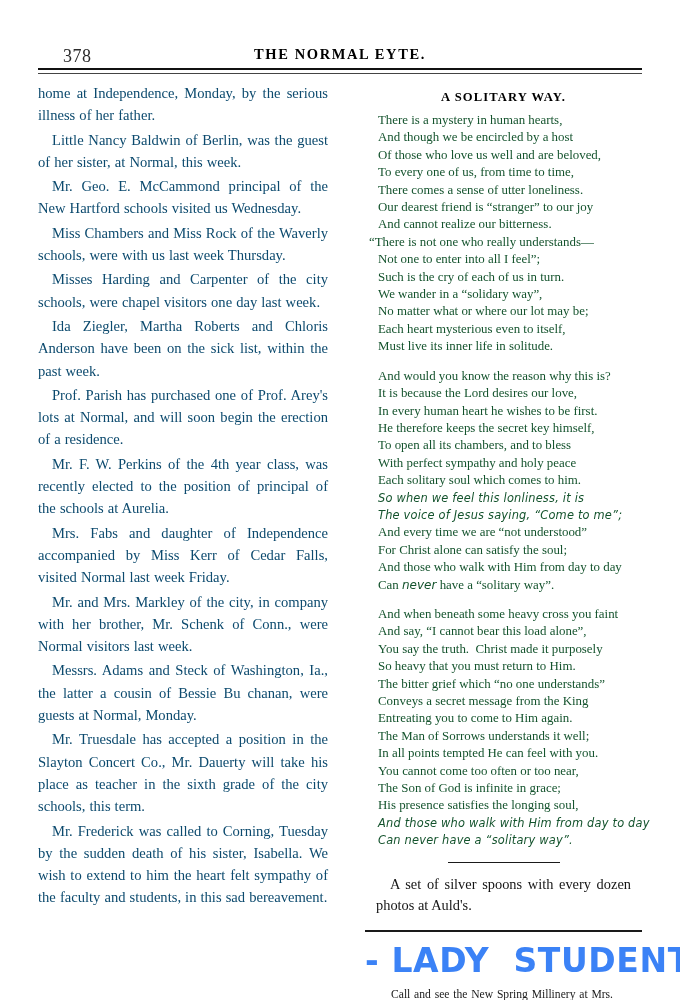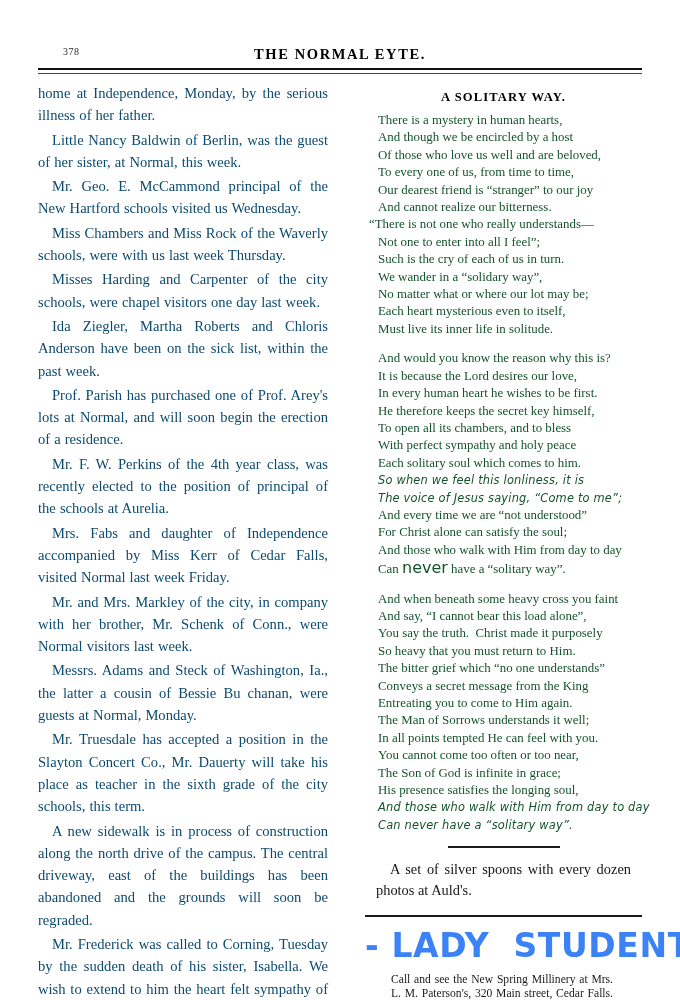--- a/index.html
+++ b/index.html
@@ -21,21 +21,21 @@
     position: absolute;
     left: 38px;
     top: 46px;
     width: 604px;
     height: 34px;
   }
   #page-number {
     position: absolute;
     left: 25px;
     top: 0;
-    font-size: 10px;
+    font-size: 18px;
     letter-spacing: 0.5px;
     color: #2b2b2b;
   }
   #masthead-title {
     position: absolute;
     left: 0;
     top: 0;
     width: 604px;
     text-align: center;
     font-weight: bold;
@@ -109,21 +109,22 @@
   .poem-line.hanging { margin-left: -9px; }
   
   .poem-line.script {
     font-family: "DejaVu Sans", sans-serif;
     font-style: italic;
     font-size: 11.4px;
     letter-spacing: 0.2px;
   }
   .inline-italic {
     font-family: "DejaVu Sans", sans-serif;
-    font-size: 16px;
+    font-style: italic;
+    font-size: 12px;
     text-align: center;
   }
 
   
   #short-rule {
     width: 112px;
     height: 1.6px;
     background: #1a1a1a;
     margin: 10px auto 11px auto;
   }
@@ -180,34 +181,34 @@
       <p class="news-paragraph">Mr. Geo. E. McCammond principal of the New Hartford schools visited us Wednesday.</p>
       <p class="news-paragraph">Miss Chambers and Miss Rock of the Waverly schools, were with us last week Thursday.</p>
       <p class="news-paragraph">Misses Harding and Carpenter of the city schools, were chapel visitors one day last week.</p>
       <p class="news-paragraph">Ida Ziegler, Martha Roberts and Chloris Anderson have been on the sick list, within the past week.</p>
       <p class="news-paragraph">Prof. Parish has purchased one of Prof. Arey's lots at Normal, and will soon begin the erection of a residence.</p>
       <p class="news-paragraph">Mr. F. W. Perkins of the 4th year class, was recently elected to the position of principal of the schools at Aurelia.</p>
       <p class="news-paragraph">Mrs. Fabs and daughter of Independence accompanied by Miss Kerr of Cedar Falls, visited Normal last week Friday.</p>
       <p class="news-paragraph">Mr. and Mrs. Markley of the city, in company with her brother, Mr. Schenk of Conn., were Normal visitors last week.</p>
       <p class="news-paragraph">Messrs. Adams and Steck of Washington, Ia., the latter a cousin of Bessie Bu chanan, were guests at Normal, Monday.</p>
       <p class="news-paragraph">Mr. Truesdale has accepted a position in the Slayton Concert Co., Mr. Dauerty will take his place as teacher in the sixth grade of the city schools, this term.</p>
-      <p class="news-paragraph">A new sidewalk is in process of construction along the north drive of the campus. The central driveway, east of the buildings has been abandoned and the grounds will soon be regraded.</p>
       <p class="news-paragraph">Mr. Frederick was called to Corning, Tuesday by the sudden death of his sister, Isabella. We wish to extend to him the heart felt sympathy of the faculty and students, in this sad bereavement.</p>
     </div>
 
   <div class="column" id="right-column">
 
     <div id="poem">
       <div id="poem-title">A SOLITARY WAY.</div>
       <div id="poem-stanzas">
           <div class="stanza">
             <div class="poem-line">There is a mystery in human hearts,</div>
             <div class="poem-line">And though we be encircled by a host</div>
             <div class="poem-line">Of those who love us well and are beloved,</div>
             <div class="poem-line">To every one of us, from time to time,</div>
+            <div class="poem-line">There comes a sense of utter loneliness.</div>
             <div class="poem-line">Our dearest friend is “stranger” to our joy</div>
             <div class="poem-line">And cannot realize our bitterness.</div>
             <div class="poem-line hanging">“There is not one who really understands—</div>
             <div class="poem-line">Not one to enter into all I feel”;</div>
             <div class="poem-line">Such is the cry of each of us in turn.</div>
             <div class="poem-line">We wander in a “solidary way”,</div>
             <div class="poem-line">No matter what or where our lot may be;</div>
             <div class="poem-line">Each heart mysterious even to itself,</div>
             <div class="poem-line">Must live its inner life in solitude.</div>
           </div>

